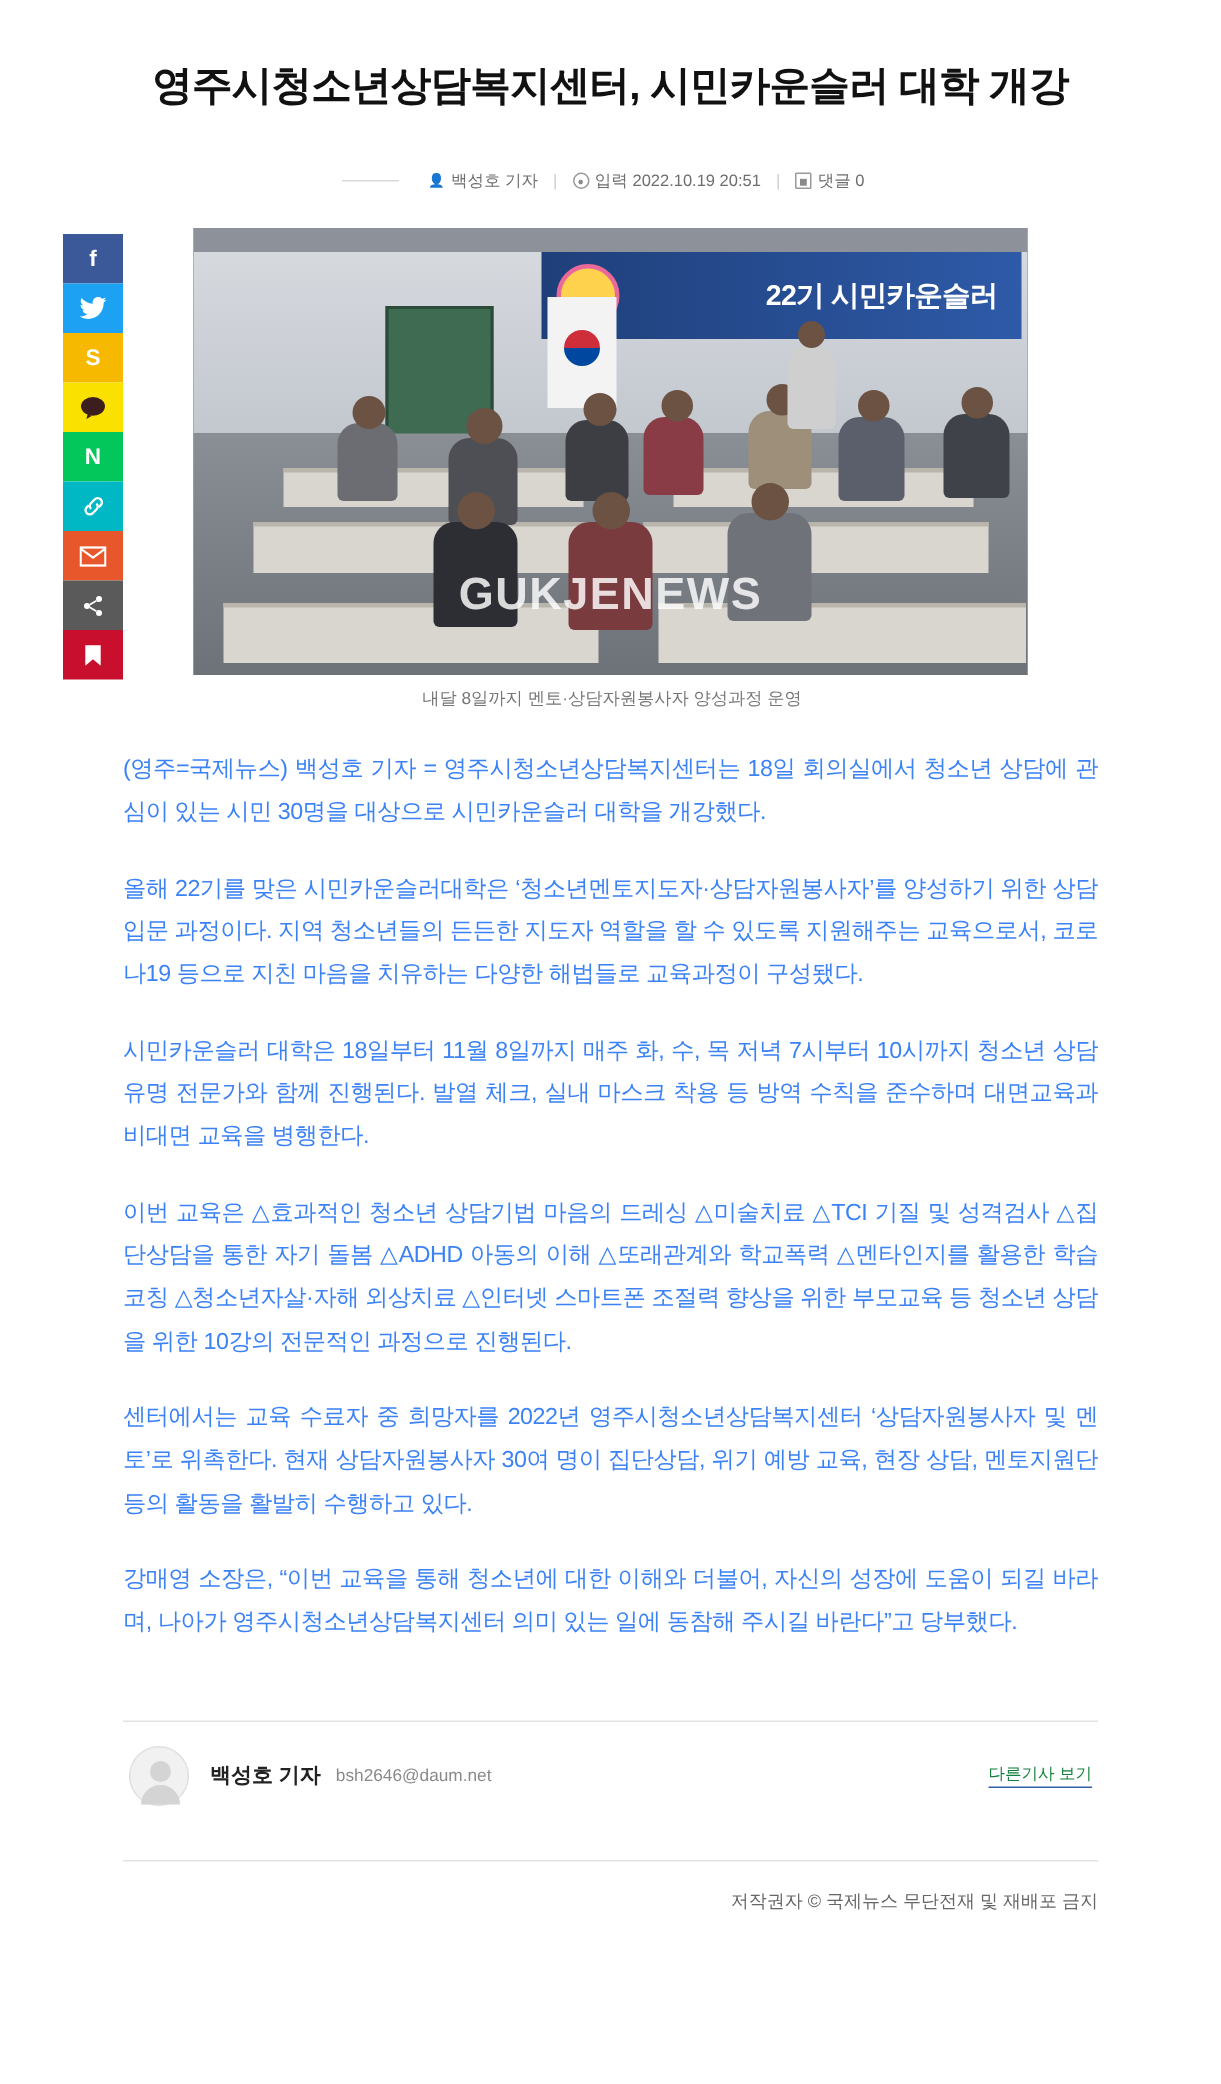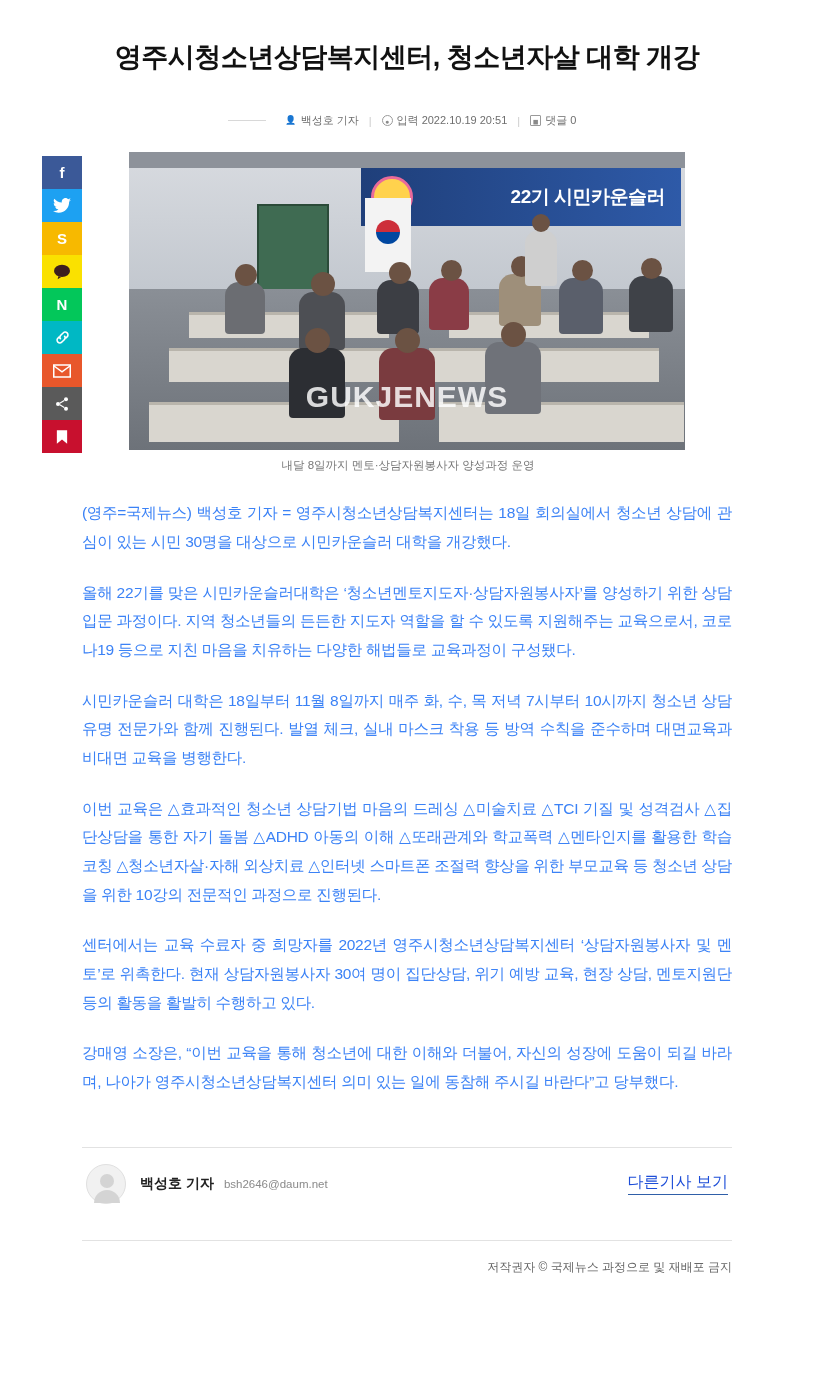--- a/index.html
+++ b/index.html
@@ -223,43 +223,43 @@
     width:26px; height:13px; border-radius:13px 13px 0 0; background:#d4d4d4;
   }
   .reporter-name {
     font-size: 14px; font-weight: bold; color: #222; margin-left: 14px;
   }
   .reporter-mail {
     font-size: 11.5px; color: #8a8a8a; margin-left: 10px;
   }
   .more-link {
     margin-left: auto;
-    font-size: 16px;
-    color: #1d4ed8;
+    font-size: 11px;
+    color: #15803d;
     border-bottom: 1px solid #2f5fa8;
     padding-bottom: 1px;
     cursor: pointer;
   }
   .bottom-rule {
     width: 650px; margin: 22px auto 0 auto; border-top: 1px solid #e2e2e2;
   }
   .copyright {
     width: 650px; margin: 18px auto 0 auto;
     text-align: right;
     font-size: 12px;
     color: #666;
     padding-bottom: 24px;
   }
 </style>
 </head>
 <body>
 
 <div class="page">
 
-  <h1 class="headline">영주시청소년상담복지센터, 청소년자살 대학 개강</h1>
+  <h1 class="headline">영주시청소년상담복지센터, 시민카운슬러 대학 개강</h1>
 
   <div class="byline-row">
     <span class="byline-line"></span>
     <span class="byline-item">
       <span class="mini-icon">👤</span>
       <span>백성호 기자</span>
     </span>
     <span class="byline-sep">|</span>
     <span class="byline-item">
       <span class="mini-icon circle-icon">●</span>
@@ -392,15 +392,15 @@
 
     <div class="reporter-box">
       <div class="avatar"></div>
       <div class="reporter-name">백성호 기자</div>
       <div class="reporter-mail">bsh2646@daum.net</div>
       <div class="more-link">다른기사 보기</div>
     </div>
 
     <div class="bottom-rule"></div>
 
-    <div class="copyright">저작권자 © 국제뉴스 과정으로 및 재배포 금지</div>
+    <div class="copyright">저작권자 © 국제뉴스 무단전재 및 재배포 금지</div>
   </div>
 </div>
 
 </body></html>

